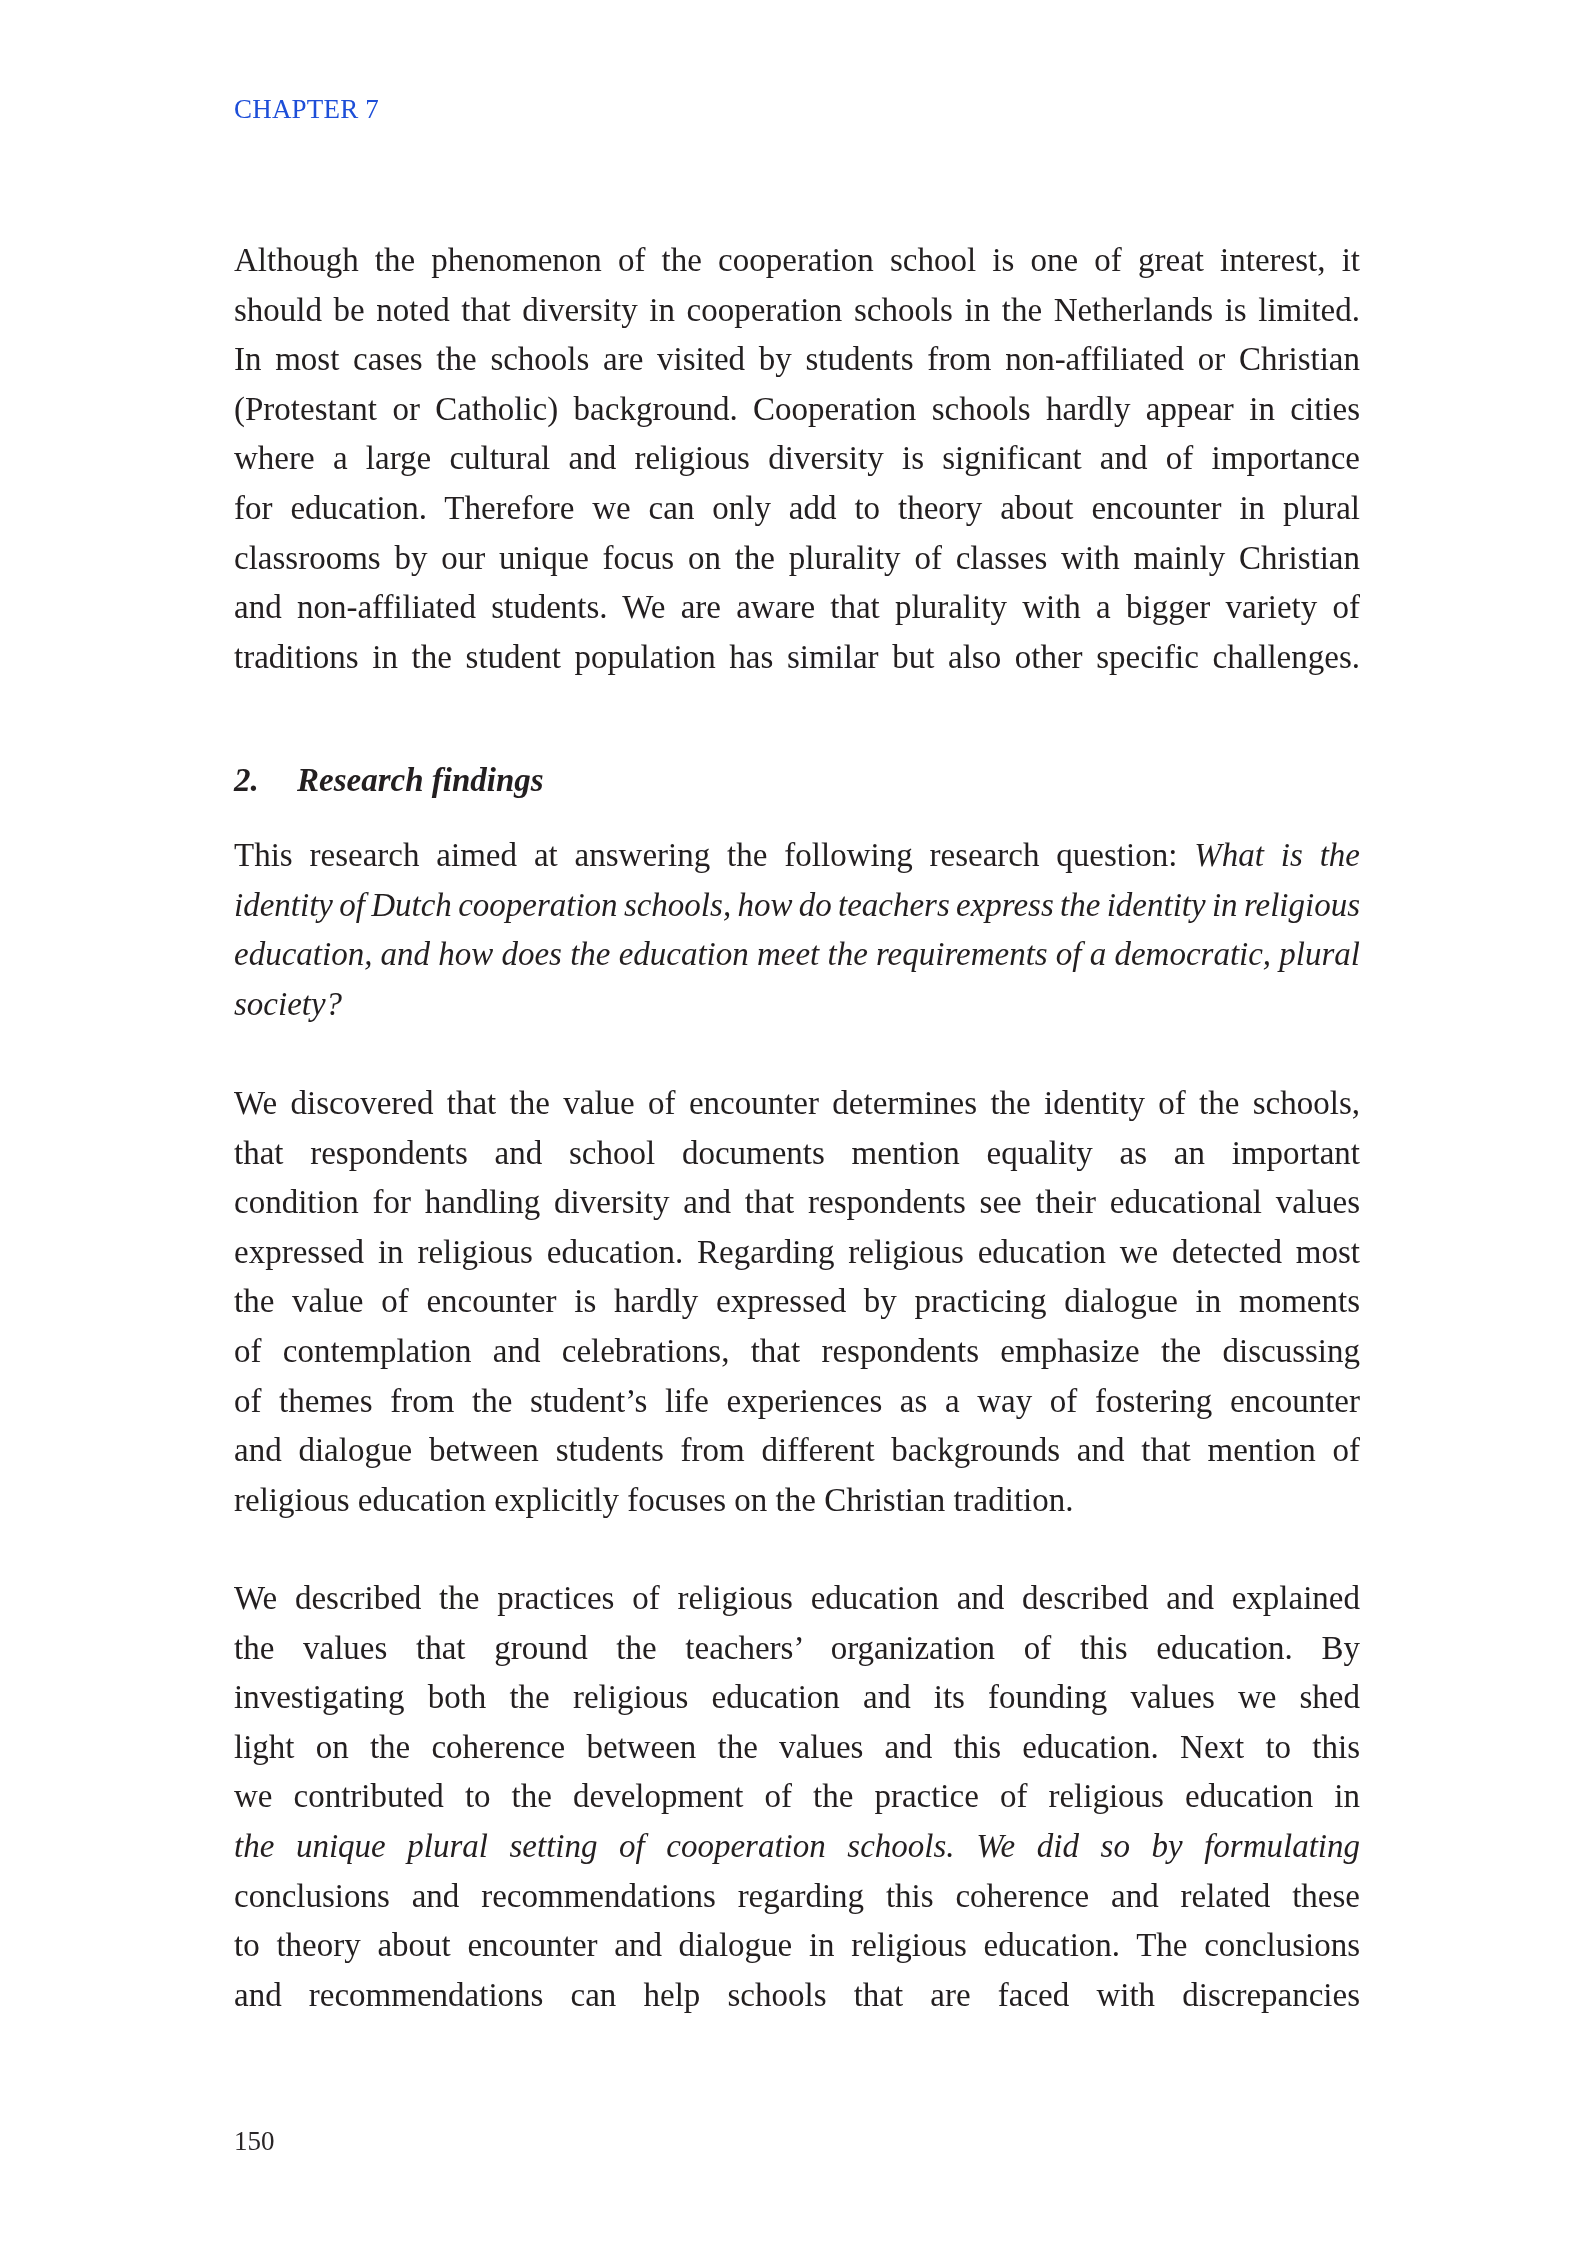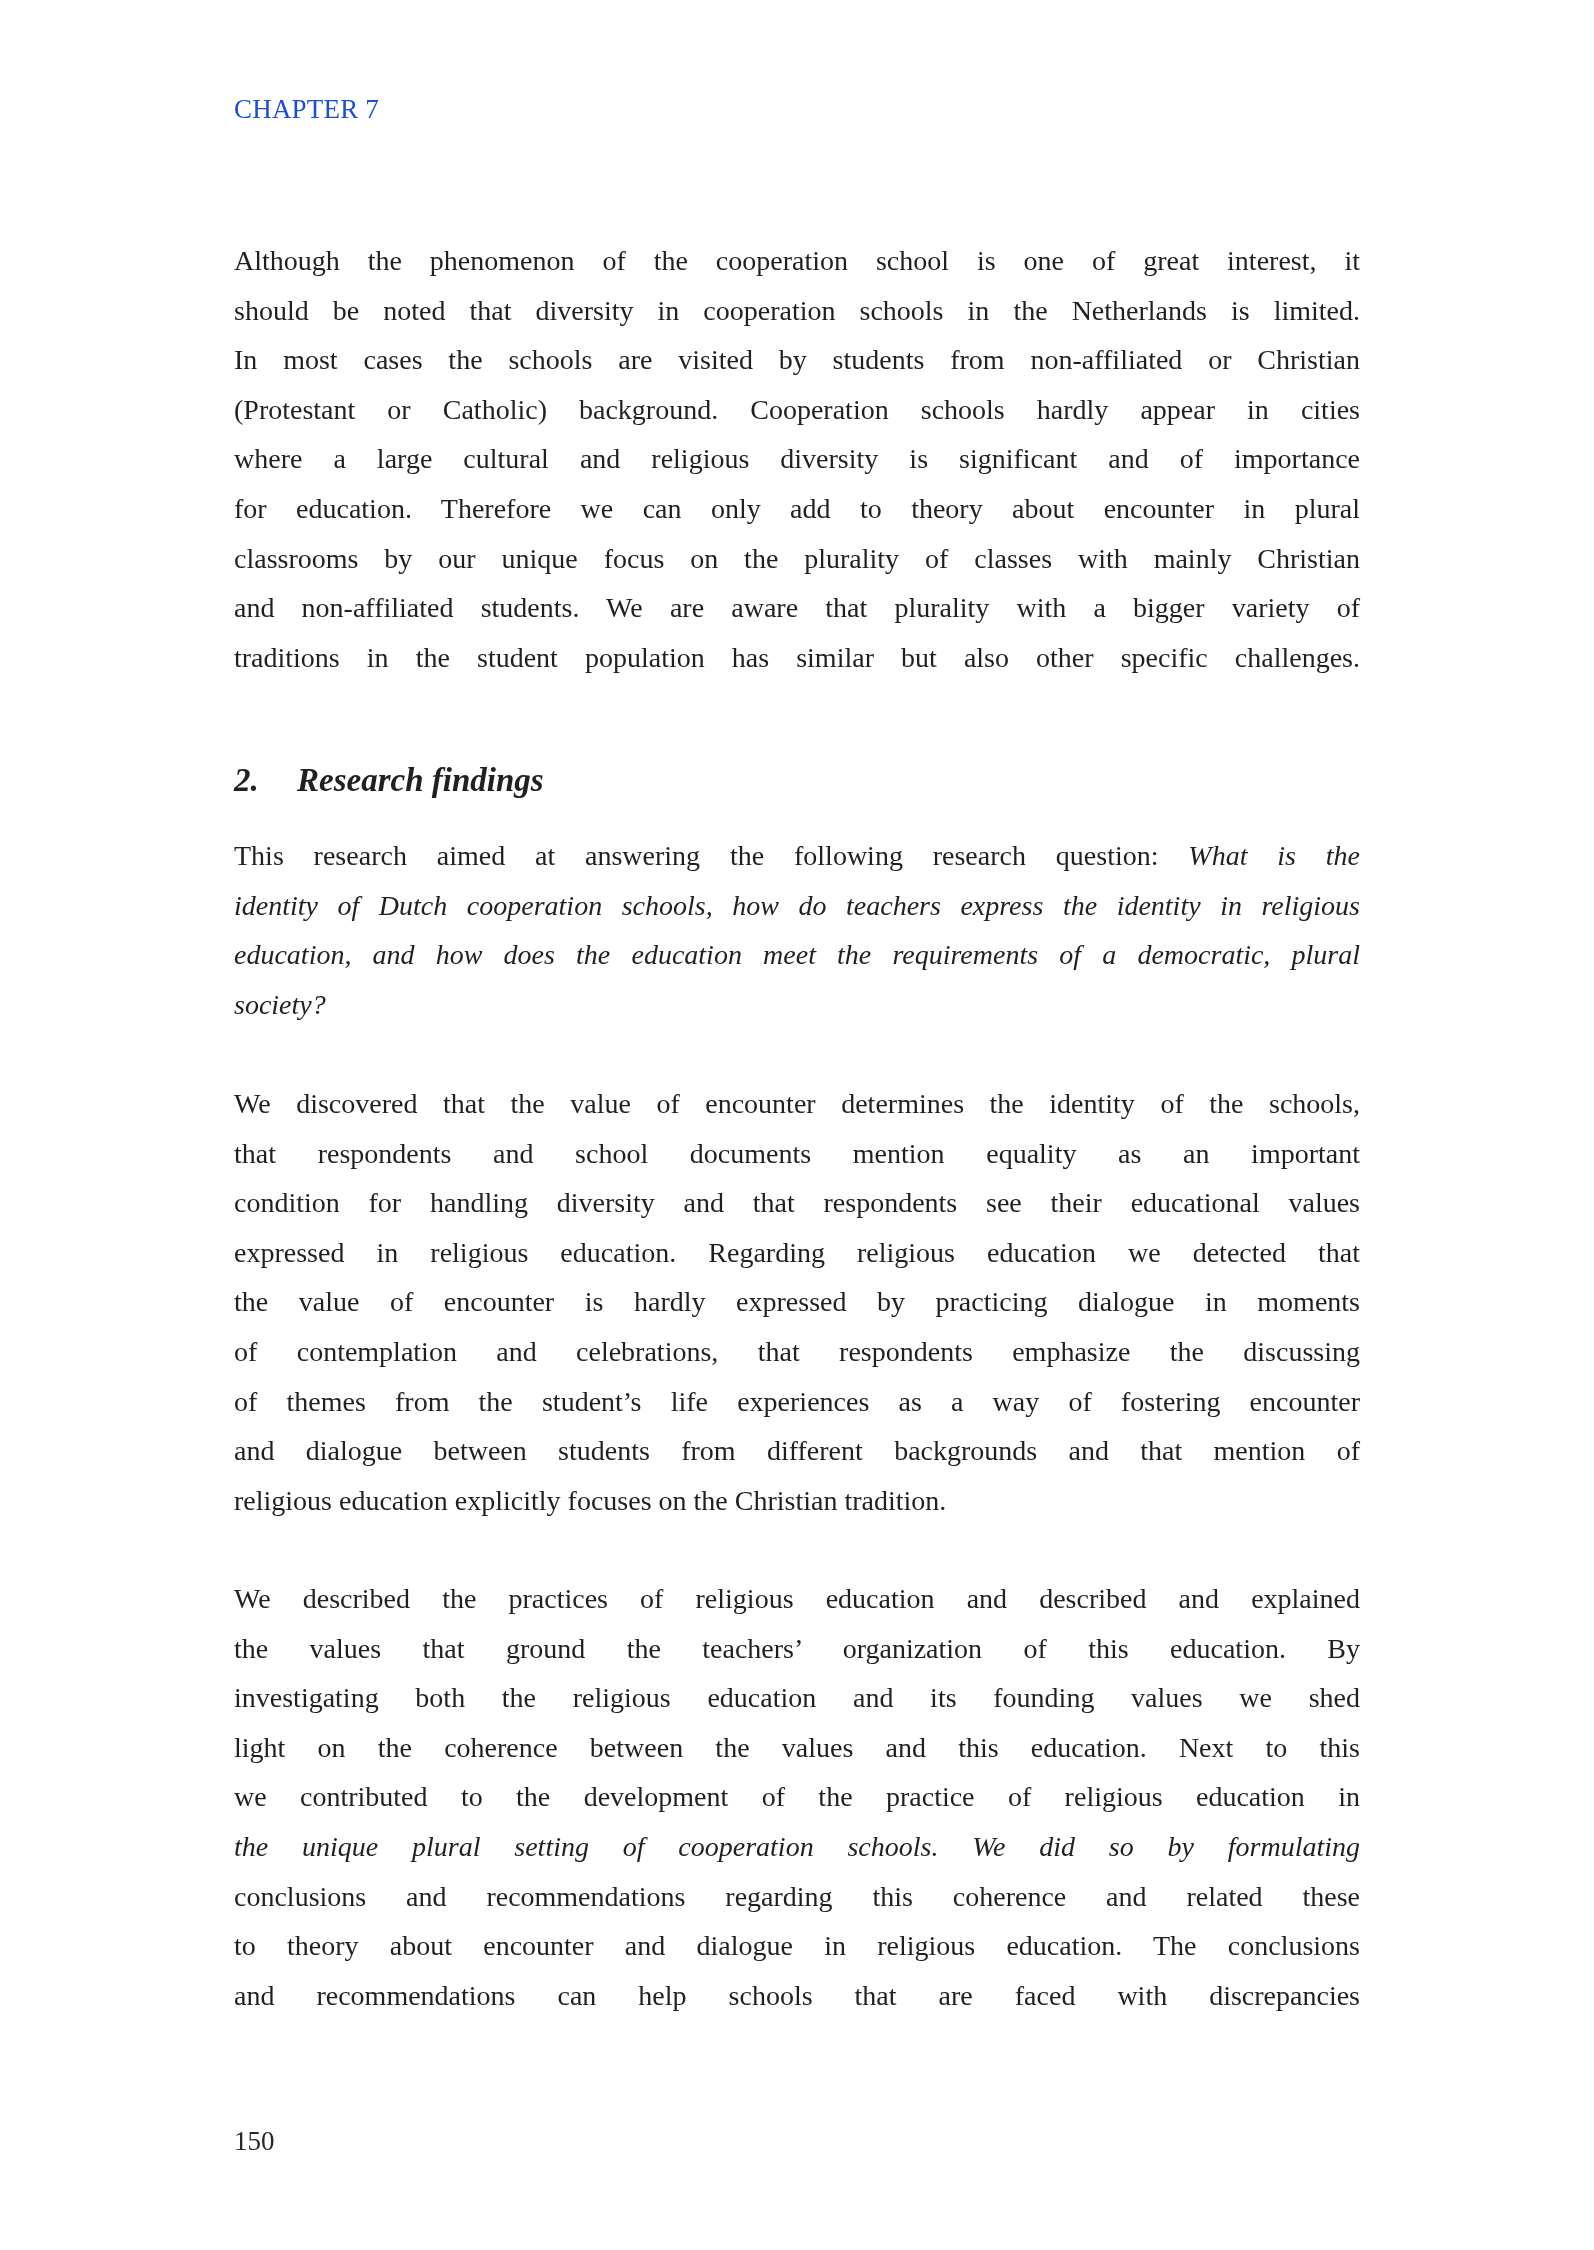--- a/index.html
+++ b/index.html
@@ -1,20 +1,20 @@
 <!DOCTYPE html>
 <html><head>
 <meta charset="utf-8">
 <style>
   html, body { margin:0; padding:0; background:#ffffff; }
   body { width:1594px; height:2250px; position:relative; overflow:hidden;
          font-family:"Liberation Serif","DejaVu Serif",serif; color:#231f20; }
   .running-head { position:absolute; left:234px; top:94px; font-size:27px; letter-spacing:0.2px; color:#1d4ed8; }
   .block { position:absolute; left:234px; width:1126px; }
-  .line { display:block; height:49.6px; line-height:49.6px; font-size:28px;
+  .line { display:block; height:49.6px; line-height:49.6px; font-size:33px;
           text-align:justify; text-align-last:justify; white-space:nowrap; overflow:visible; }
   .line.last { text-align-last:left; }
   .heading { position:absolute; left:234px; top:728px; font-size:33px; font-weight:bold; font-style:italic;margin-top:34px; }
   .heading .num { display:inline-block; width:63px; font-style:italic; }
   .page-number { position:absolute; left:234px; top:2126px; font-size:27px; color:#2a2627; }
   i { }
 </style>
 </head>
 <body>
 
@@ -40,21 +40,21 @@
   <span class="line" style="white-space: nowrap; word-spacing: -0.00142045px;"><span>This research aimed at answering the following research question: </span><i>What is the</i></span>
   <i class="line" style="white-space: nowrap; word-spacing: -1.96875px;">identity of Dutch cooperation schools, how do teachers express the identity in religious</i>
   <i class="line" style="white-space: nowrap; word-spacing: -0.0572917px;">education, and how does the education meet the requirements of a democratic, plural</i>
   <i class="line last" style="white-space: nowrap;">society?</i>
 </div>
 
 <div class="block" style="top:1079px;">
   <span class="line" style="white-space: nowrap; word-spacing: 0px;">We discovered that the value of encounter determines the identity of the schools,</span>
   <span class="line" style="white-space: nowrap; word-spacing: 0px;">that respondents and school documents mention equality as an important</span>
   <span class="line" style="white-space: nowrap; word-spacing: 0px;">condition for handling diversity and that respondents see their educational values</span>
-  <span class="line" style="white-space: nowrap; word-spacing: 0px;">expressed in religious education. Regarding religious education we detected that</span>
+  <span class="line" style="white-space: nowrap; word-spacing: 0px;">expressed in religious education. Regarding religious education we detected most</span>
   <span class="line" style="white-space: nowrap; word-spacing: 0px;">the value of encounter is hardly expressed by practicing dialogue in moments</span>
   <span class="line" style="white-space: nowrap; word-spacing: 0px;">of contemplation and celebrations, that respondents emphasize the discussing</span>
   <span class="line" style="white-space: nowrap; word-spacing: 0px;">of themes from the student’s life experiences as a way of fostering encounter</span>
   <span class="line" style="white-space: nowrap; word-spacing: 0px;">and dialogue between students from different backgrounds and that mention of</span>
   <span class="line last" style="white-space: nowrap;">religious education explicitly focuses on the Christian tradition.</span>
 </div>
 
 <div class="block" style="top:1574px;">
   <span class="line" style="white-space: nowrap; word-spacing: 0px;">We described the practices of religious education and described and explained</span>
   <span class="line" style="white-space: nowrap; word-spacing: 0px;">the values that ground the teachers’ organization of this education. By</span>

